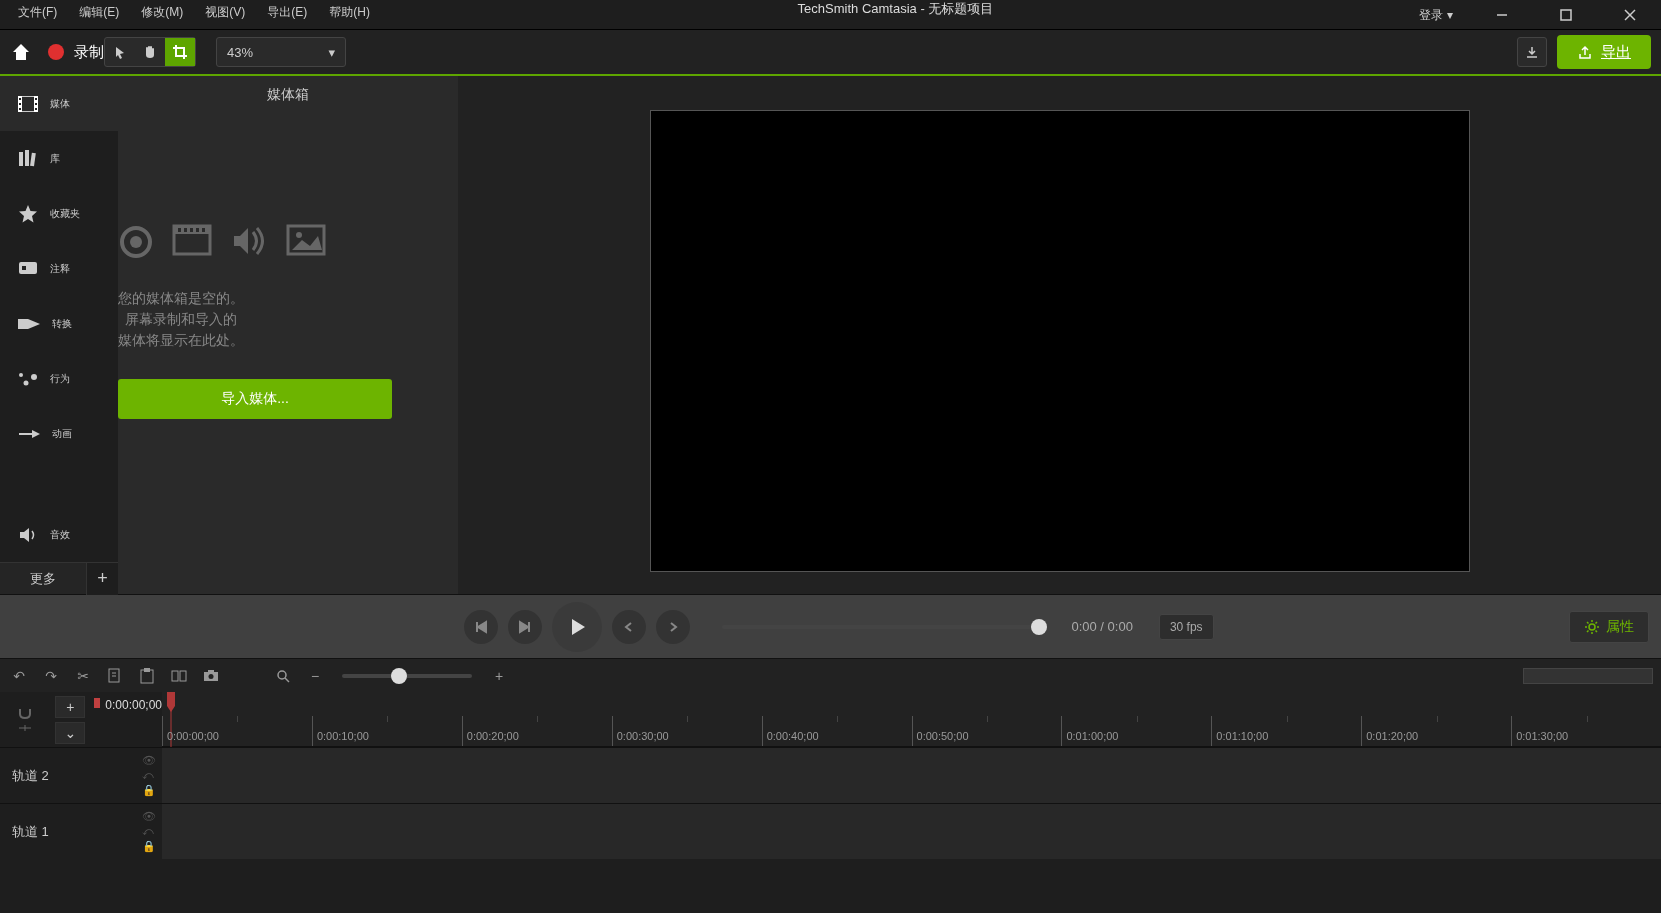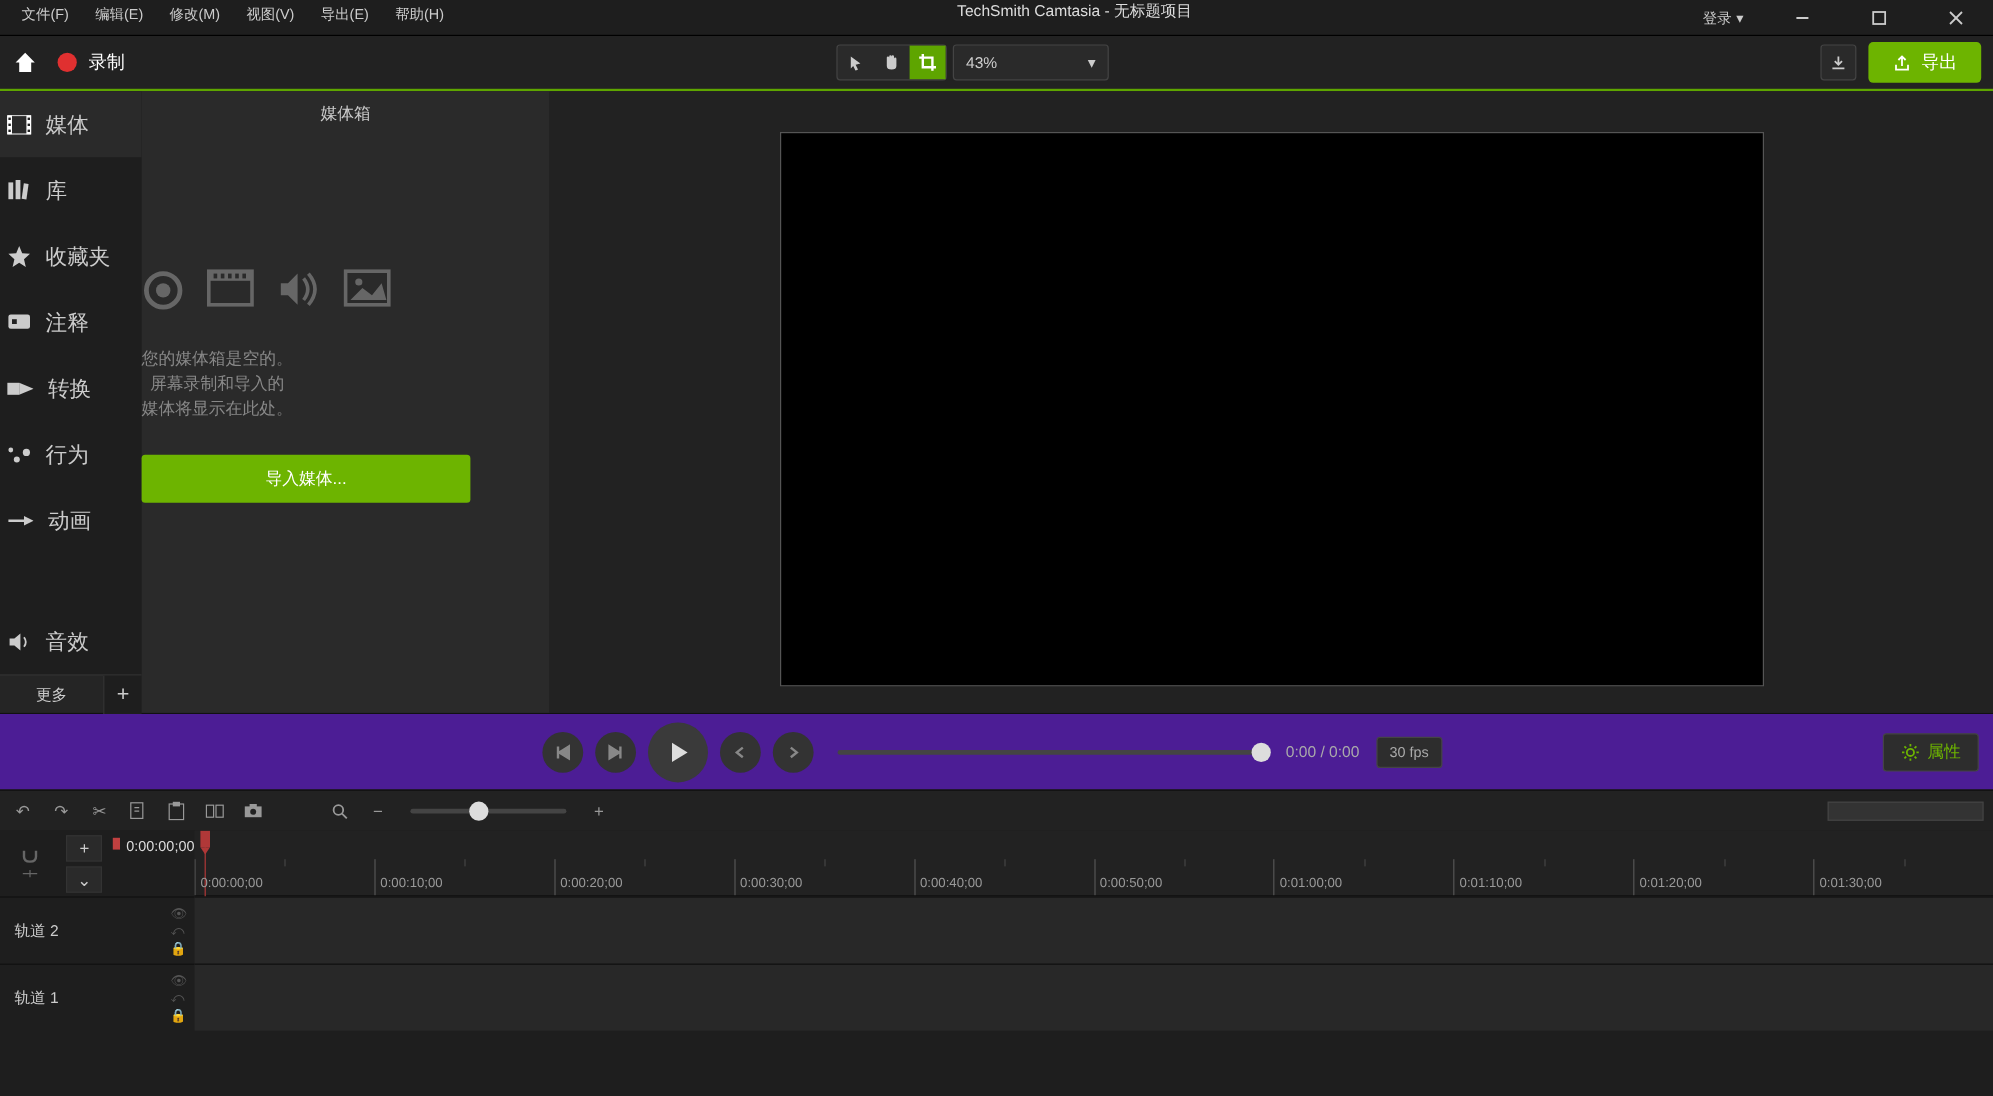--- a/index.html
+++ b/index.html
@@ -11,55 +11,55 @@
 .menu-item { padding: 4px 10px; cursor: pointer; }
 .title-center { flex: 1; text-align: center; color: #ddd; font-size: 13px; }
 .title-right { display: flex; align-items: center; gap: 18px; padding-right: 8px; }
 .login-btn { padding: 4px 8px; cursor: pointer; display: flex; align-items: center; gap: 4px; }
 .win-btn { width: 46px; height: 30px; display: flex; align-items: center; justify-content: center; cursor: pointer; }
 
 
 .app-toolbar { height: 46px; background: #222; display: flex; align-items: center; padding: 0 10px; border-bottom: 2px solid #5ea500; }
 .home-rec { display: flex; align-items: center; gap: 14px; }
 .rec-btn { display: flex; align-items: center; gap: 8px; cursor: pointer; color: #fff; font-size: 15px; }
-.toolbar-center { flex: 1; display: flex; justify-content: center; align-items: center; gap: 5px; }
+.toolbar-center { flex: 1; display: flex; align-items: center; gap: 20px; }
 .tool-group { display: flex; background: #2a2a2a; border: 1px solid #444; border-radius: 3px; }
 .tool-btn { width: 30px; height: 28px; display: flex; align-items: center; justify-content: center; cursor: pointer; color: #ccc; }
 .tool-btn.active { background: #5ea500; color: #fff; }
 .zoom-select { width: 130px; height: 30px; background: #2a2a2a; border: 1px solid #444; border-radius: 3px; color: #ccc; padding: 0 10px; display: flex; align-items: center; justify-content: space-between; cursor: pointer; font-size: 13px; }
 .toolbar-right { display: flex; align-items: center; gap: 10px; }
 .dl-btn { width: 30px; height: 30px; background: #2a2a2a; border: 1px solid #444; border-radius: 3px; display: flex; align-items: center; justify-content: center; cursor: pointer; }
-.export-btn { height: 34px; background: #6db400; border-radius: 4px; padding: 0 20px; display: flex; align-items: center; gap: 8px; color: #fff; font-size: 15px; cursor: pointer; }
+.export-btn { height: 34px; background: #6db400; border-radius: 4px; padding: 0 20px; display: flex; align-items: center; gap: 8px; color: #fff; font-size: 15px; cursor: pointer; text-decoration: underline; }
 
 
 .main-area { display: flex; height: 518px; }
 
 
 .sidebar { width: 118px; background: #1e1e1e; display: flex; flex-direction: column; }
-.sidebar-item { height: 55px; display: flex; align-items: center; gap: 12px; padding-left: 6px; cursor: pointer; color: #ccc; font-size: 18px; }
+.sidebar-item { height: 55px; display: flex; align-items: center; gap: 12px; padding-left: 18px; cursor: pointer; color: #ccc; font-size: 10px; }
 .sidebar-item.active { background: #2a2a2a; }
 .sidebar-spacer { flex: 1; }
 .more-btn { height: 32px; display: flex; align-items: center; background: #252525; border-top: 1px solid #333; }
 .more-label { flex: 1; text-align: center; font-size: 13px; cursor: pointer; }
 .more-plus { width: 32px; height: 32px; display: flex; align-items: center; justify-content: center; background: #1e1e1e; border-left: 1px solid #333; cursor: pointer; font-size: 18px; }
 
 
 .media-panel { width: 340px; background: #2a2a2a; display: flex; flex-direction: column; align-items: flex-start; }
 .panel-title { height: 38px; display: flex; align-items: center; justify-content: center; font-size: 14px; width: 100%; }
 .media-icons { display: flex; gap: 18px; margin-top: 110px; color: #666; }
 .media-empty-text { margin-top: 28px; color: #888; font-size: 14px; text-align: center; line-height: 1.5; }
 .import-btn { margin-top: 28px; background: #6db400; color: #fff; width: 274px; height: 40px; border: none; border-radius: 3px; font-size: 14px; cursor: pointer; }
 
 
 .canvas-area { flex: 1; background: #222; display: flex; flex-direction: column; align-items: center; }
 .canvas-wrap { flex: 1; display: flex; align-items: center; justify-content: center; width: 100%; }
 .canvas { width: 820px; height: 462px; background: #000; border: 1px solid #555; margin-top: 12px; }
 
 
-.playback-bar { height: 64px; background: #4c1d95; display: flex; align-items: center; padding: 0 12px; border-top: 1px solid #111; }
+.playback-bar { height: 64px; background: #404040; display: flex; align-items: center; padding: 0 12px; border-top: 1px solid #111; gap: 12px; }
 .pb-left { width: 440px; }
 .pb-controls { display: flex; align-items: center; gap: 10px; }
 .pb-btn { width: 34px; height: 34px; border-radius: 50%; background: #333; display: flex; align-items: center; justify-content: center; cursor: pointer; color: #888; }
 .pb-play { width: 50px; height: 50px; background: #3a3a3a; color: #ddd; }
 .pb-scrub { flex: 1; margin: 0 20px; height: 4px; background: #444; border-radius: 2px; position: relative; }
 .pb-scrub-head { position: absolute; right: -8px; top: -6px; width: 16px; height: 16px; background: #ddd; border-radius: 50%; }
 .pb-time { color: #aaa; font-size: 13px; margin-right: 14px; }
 .pb-fps { background: #2d2d2d; padding: 5px 10px; border-radius: 3px; font-size: 12px; color: #aaa; border: 1px solid #444; margin-right: 14px; }
 .props-btn { background: #2d2d2d; border: 1px solid #444; border-radius: 3px; padding: 6px 14px; color: #6db400; font-size: 14px; display: flex; align-items: center; gap: 6px; cursor: pointer; }
 

